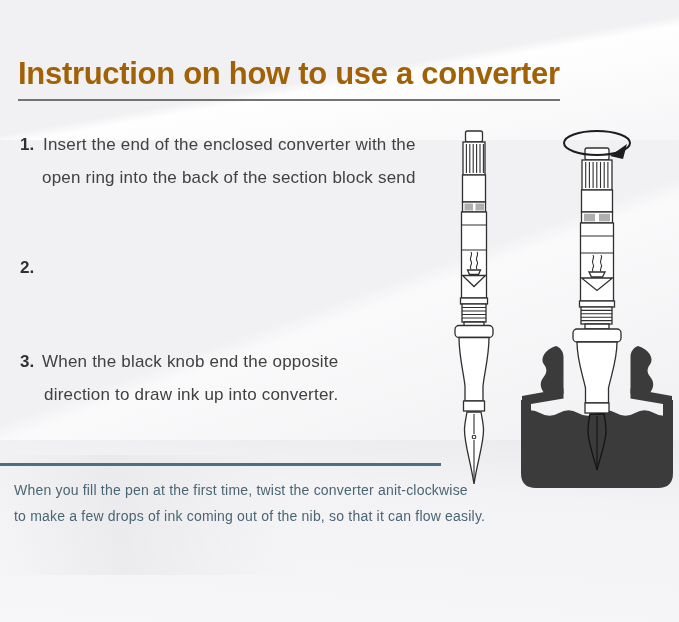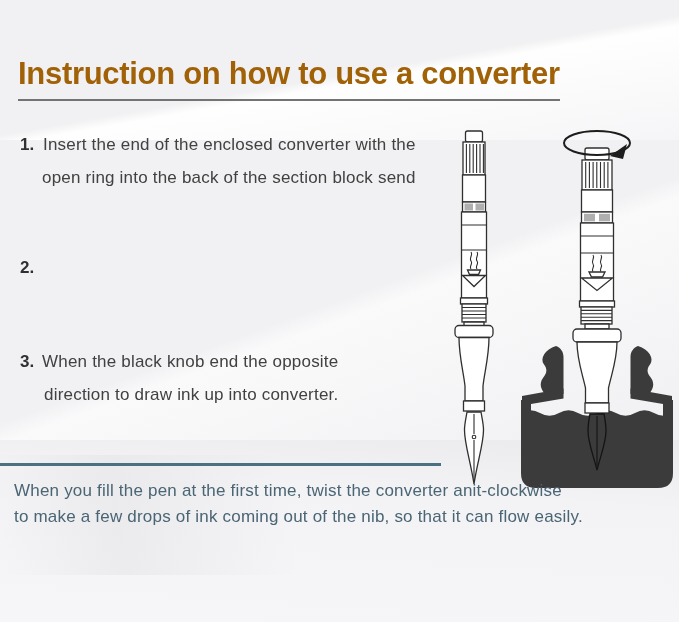--- a/index.html
+++ b/index.html
@@ -26,21 +26,21 @@
   .steps { position:absolute; left:20px; top:128px; width:430px; }
   .step { position:absolute; display:flex; color:#414141; font-size:17px; line-height:33px; }
   .step-1 { top:0; }
   .step-2 { top:123px; }
   .step-3 { top:217px; }
   .step .num { font-weight:bold; color:#303030; width:22px; flex:0 0 22px; }
   .step .line { white-space:nowrap; letter-spacing:.2px;text-align:right; }
 
   .divider { position:absolute; left:0; top:463px; width:441px; height:3px; background:#4b7081; }
 
-  .note { position:absolute; left:14px; top:478px; font-size:17px; line-height:25.5px;
+  .note { position:absolute; left:14px; top:478px; font-size:14px; line-height:25.5px;
     color:#4a6574; letter-spacing:.2px; }
   .note .line { white-space:nowrap; }
 
   .illos { position:absolute; top:0; left:0; }
   svg { display:block; }
   .pen-line { fill:#ffffff; stroke:#2f2f2f; stroke-width:1.3; }
   .pen-thin { fill:none; stroke:#2f2f2f; stroke-width:1.1; }
   .metal { fill:#afafaf; stroke:none; }
   .ink { fill:#3b3b3b; stroke:none; }
 </style>

